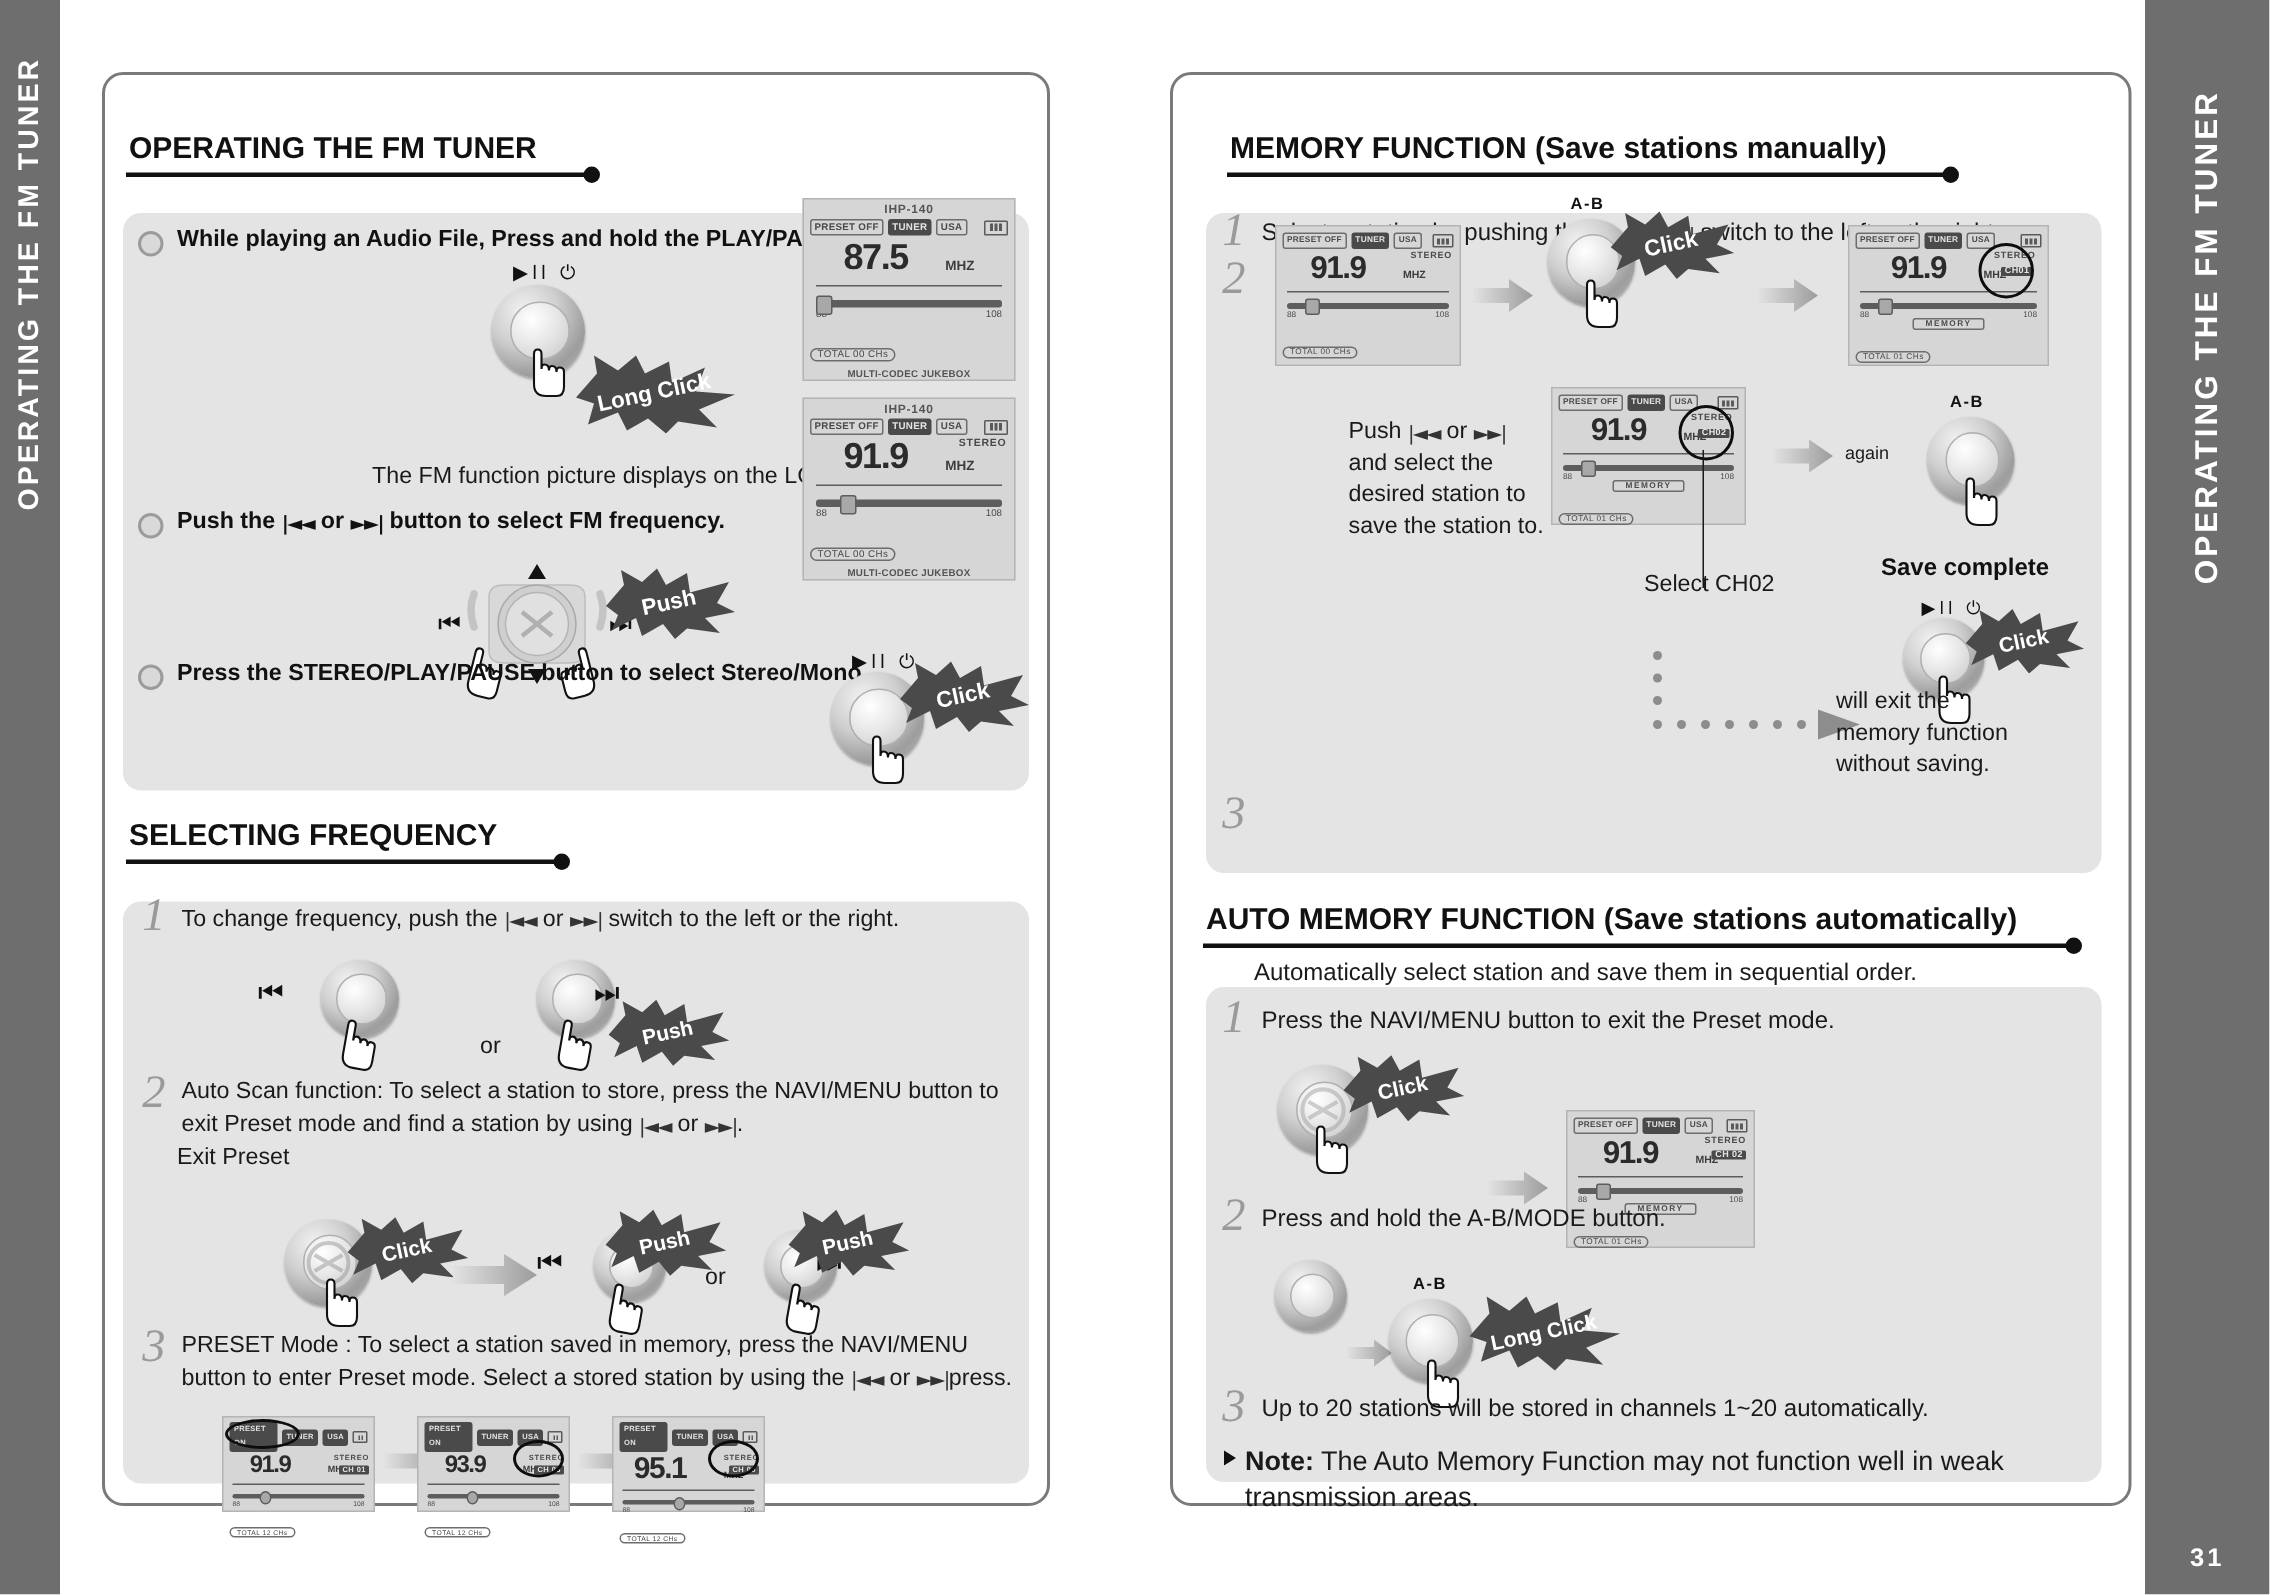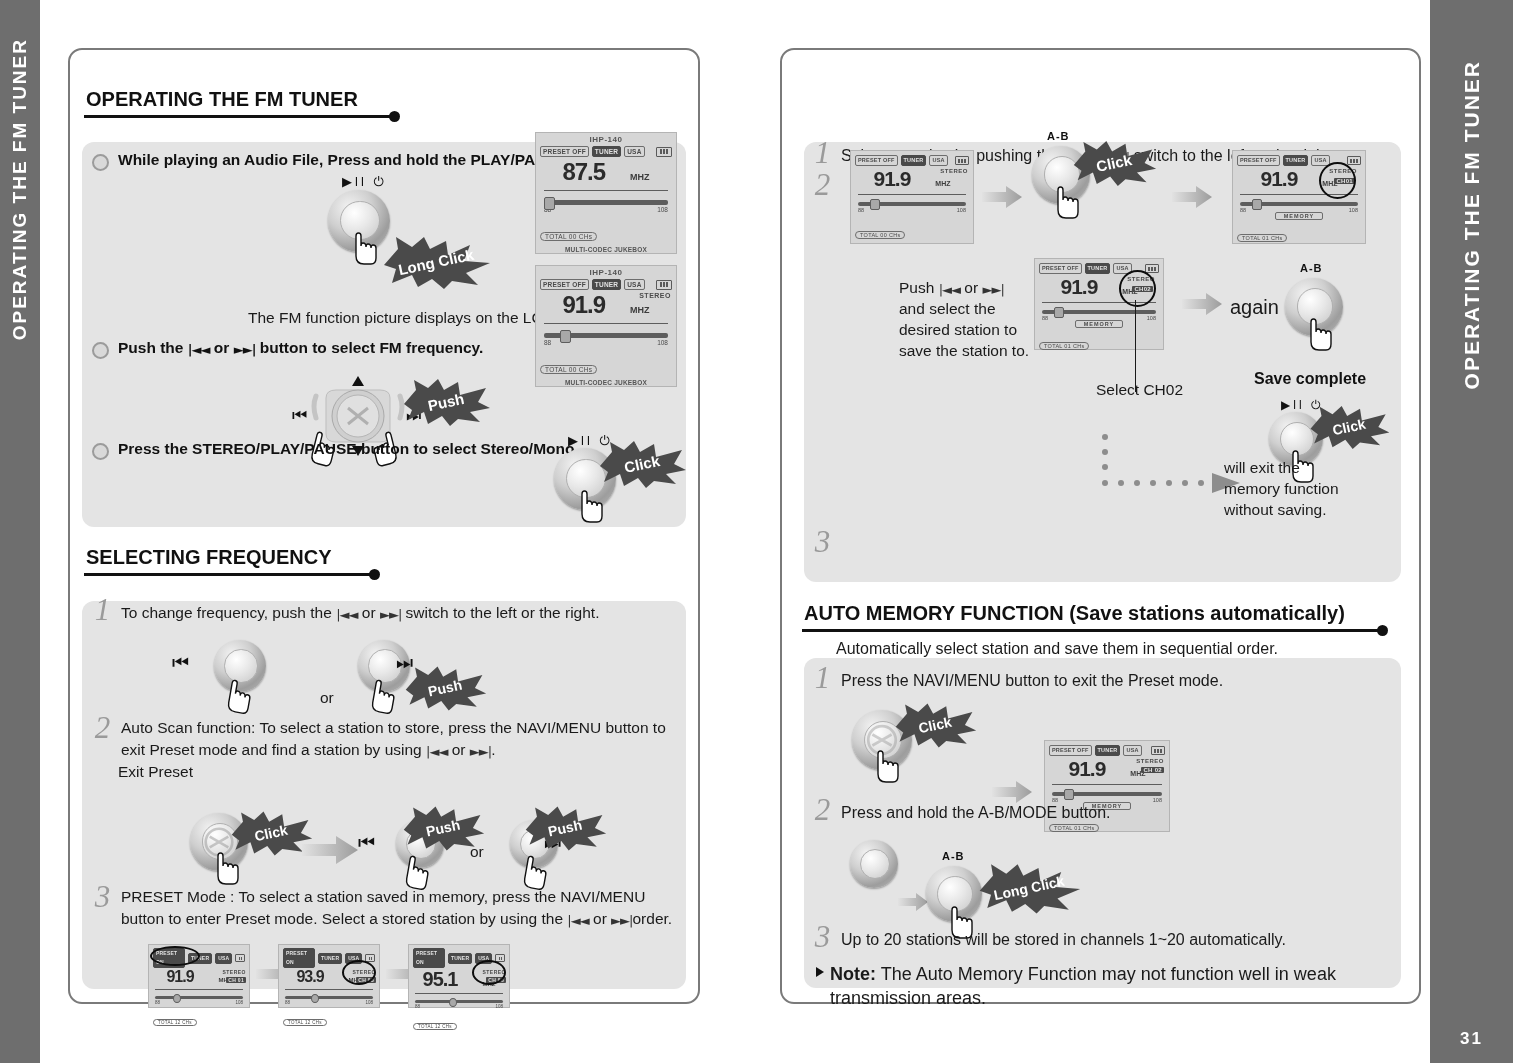--- a/index.html
+++ b/index.html
@@ -456,21 +456,21 @@
   <div class="burst" style="left:452px;top:755px;width:86px;height:46px;">
     <svg viewBox="0 0 92 48" width="86" height="46">
           <polygon points="4,26 16,12 14,2 28,10 38,1 44,12 58,4 60,17 86,10 78,24 90,30 70,34 80,44 58,41 50,48 42,38 28,46 24,34 8,42 12,32" fill="#4a4a4a"></polygon>
         </svg>
     <span class="lbl" style="font-size:14px;">Push</span>
   </div>
 
   <div class="step" style="left:24px;top:832px;width:588px;">
     <span class="step-num">3</span>
     <span class="step-body" style="padding-top:4px;">
-      <span>PRESET Mode : To select a station saved in memory, press the NAVI/MENU button to enter Preset mode.  Select a stored station by using the </span><span class="glyph">|◄◄</span><span> or </span><span class="glyph">►►|</span><span>order.</span>
+      <span>PRESET Mode : To select a station saved in memory, press the NAVI/MENU button to enter Preset mode.  Select a stored station by using the </span><span class="glyph">|◄◄</span><span> or </span><span class="glyph">►►|</span><span>press.</span>
     </span>
   </div>
 
   <div class="lcd" style="left:78px;top:894px;width:100px;height:62px;">
     <div class="statusbar" style="padding-top:3px;">
       <span class="tag inv" style="font-size:5px;">PRESET ON</span>
       <span class="tag inv" style="font-size:5px;">TUNER</span>
       <span class="tag inv" style="font-size:5px;">USA</span>
       <span class="batt" style="width:9px;height:6px;">
             <i style="height:3px;width:1px;"></i>
@@ -564,20 +564,24 @@
     <div class="totalbar" style="margin-top:5px;"><span style="font-size:4.5px;">TOTAL    12 CHs</span></div>
   </div>
   <span class="circle-hl" style="left:402px;top:910px;width:30px;height:21px;"></span>
 
 </div>
 </div>
 
 <div class="page right">
 <div class="page-inner">
 
+  <div class="sec-head" style="left:36px;top:38px;width:482px;">
+    <span class="title">MEMORY FUNCTION (Save stations manually)</span>
+    <div class="rule"></div>
+  </div>
 
   <div class="graybox" style="left:22px;top:92px;width:597px;height:440px;"></div>
 
   <div class="step" style="left:32px;top:88px;width:580px;">
     <span class="step-num">1</span>
     <span class="step-body" style="font-size:16px;">
       <span>Select a station by pushing the </span><span class="glyph">|◄◄</span><span> or </span><span class="glyph">►►|</span><span> switch to the left or the right.</span>
     </span>
   </div>
 
@@ -708,21 +712,21 @@
     <div class="memband" style="margin-top:-9px;"><span style="font-size:5.5px;">MEMORY</span></div>
     <div class="totalbar" style="margin-top:4px;"><span style="font-size:5.5px;">TOTAL    01 CHs</span></div>
   </div>
   <span class="circle-hl" style="left:337px;top:220px;width:33px;height:33px;"></span>
   <span class="vline" style="left:353px;top:250px;height:92px;"></span>
   <span class="txt n-text" style="left:314px;top:330px;">Select CH02</span>
 
   <svg class="garrow" style="left:400px;top:242px;" viewBox="0 0 40 24" width="40" height="24">
     <path d="M0 7 L24 7 L24 1 L40 12 L24 23 L24 17 L0 17 Z" fill="url(#ag3)"></path>
   </svg>
-  <span class="txt n-text" style="left:448px;top:244px;font-size:20px;">again</span>
+  <span class="txt n-text" style="left:448px;top:244px;font-size:12px;">again</span>
 
   <span class="txt" style="left:518px;top:212px;font-size:11px;font-weight:bold;color:#111;letter-spacing:1px;">A-B</span>
   <div class="knob-btn" style="left:503px;top:228px;width:58px;height:58px;">
     <div class="ring"></div>
     <div class="inner"></div>
   </div>
   <svg class="hand" style="left:521px;top:264px;" viewBox="0 0 30 40">
     <path d="M8 12 L8 28 Q8 36 16 36 L23 36 Q28 36 28 30 L28 20 Q28 17 25 17 Q23 17 23 20 Q23 16 20 16 Q18 16 18 19 Q18 15 15 15 Q13 15 13 18 L13 8 Q13 5 10.5 5 Q8 5 8 8 Z" fill="#ffffff" stroke="#111" stroke-width="1.4"></path>
   </svg>
   <span class="txt" style="left:472px;top:320px;font-size:16px;font-weight:bold;color:#111;">Save complete</span>

